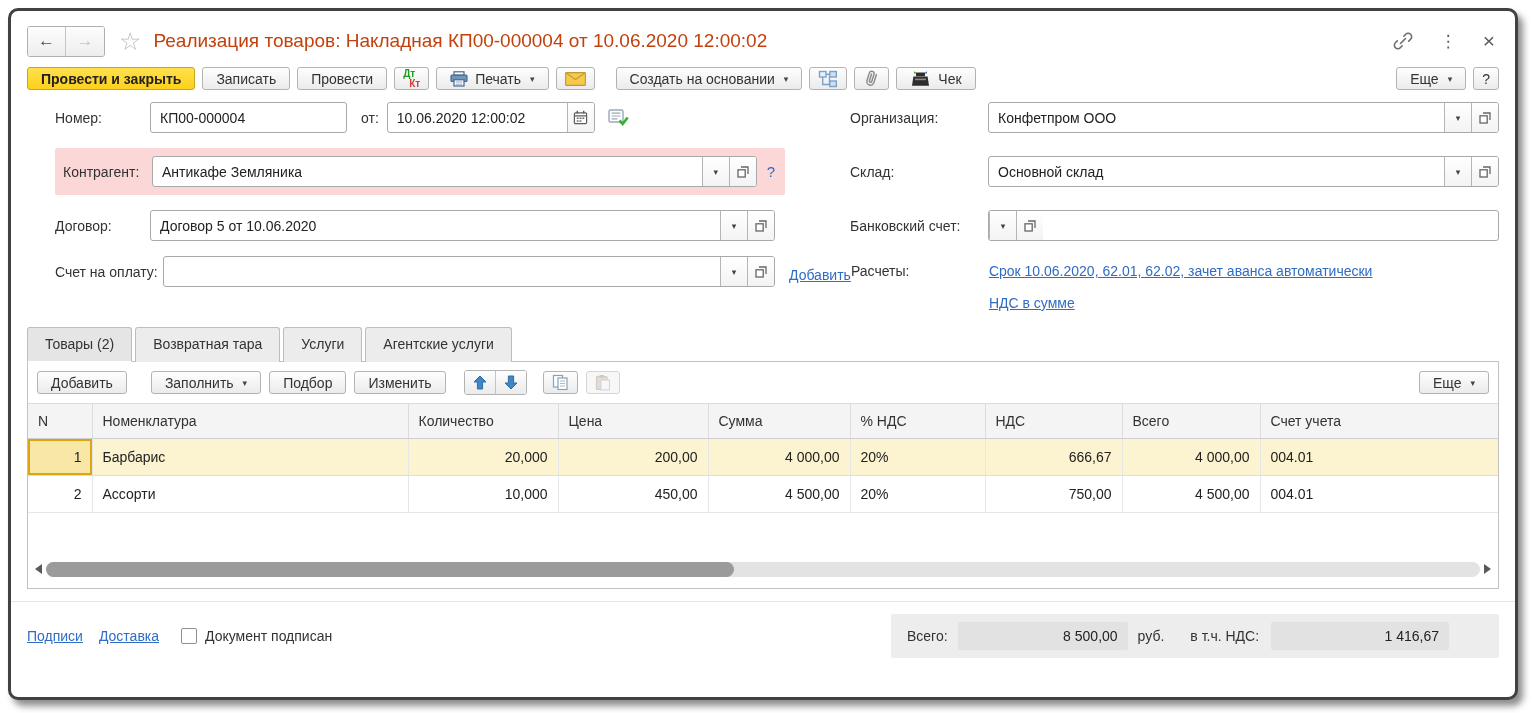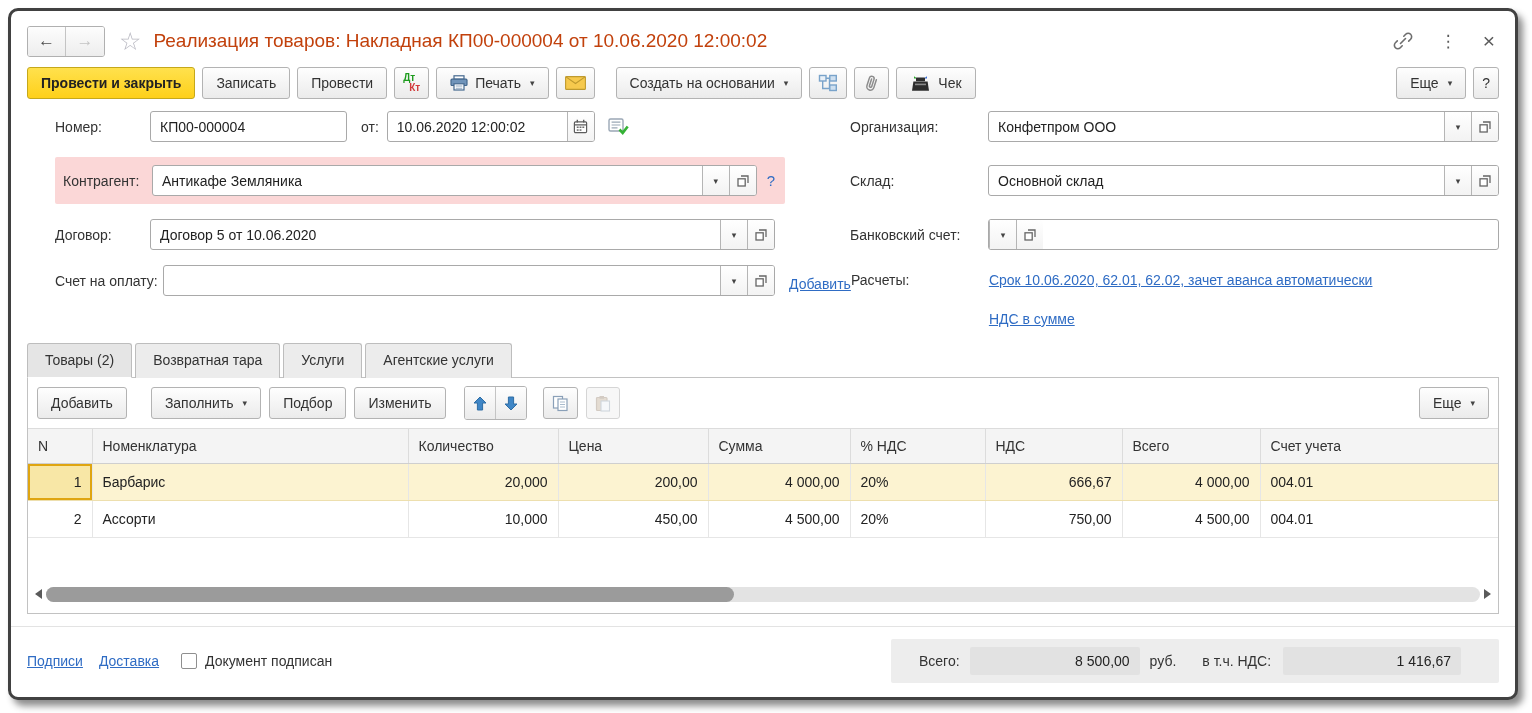--- a/index.html
+++ b/index.html
@@ -18,21 +18,21 @@
   .navbtn.fwd { color:#c3c3c3; }
   .star { font-size:25px; color:#b9b9c2; margin:0 12px 0 14px; cursor:pointer; }
   .title { font-size:19px; color:#c2410c; white-space:nowrap; }
   .title-right { margin-left:auto; display:flex; align-items:center; gap:26px; }
   .tbtn { cursor:pointer; display:flex; align-items:center; color:#5a5a5a; }
   .dots { font-size:17px; color:#5a5a5a; letter-spacing:0; }
   .closex { font-size:21px; color:#5a5a5a; }
   
   .toolbar { display:flex; align-items:center; padding:2px 16px 10px 16px; gap:7px; }
   .btn {
-    height:32px; padding:0 13px; display:inline-flex; align-items:center; gap:7px;
+    height:23px; padding:0 13px; display:inline-flex; align-items:center; gap:7px;
     background:linear-gradient(#fefefe,#ebebeb); border:1px solid #b3b3b3; border-radius:3px;
     font-size:14px; color:#333; cursor:pointer; white-space:nowrap;
   }
   .btn.icon-only { padding:0 8px; }
   .btn.primary { background:linear-gradient(#ffe14d,#fed01a); border-color:#c5a81b; font-weight:bold; color:#222; }
   .caret { font-size:9px; color:#444; margin-left:2px; }
   .dtkt { font-size:10px; font-weight:bold; line-height:10px; text-align:left; }
   .dtkt .dt { color:#1d9b1d; display:block; }
   .dtkt .kt { color:#d23b3b; display:block; margin-left:6px; }
   .grp-gap { margin-left:14px; }
@@ -81,21 +81,21 @@
   .sarrow.left { border-width:5px 7px 5px 0; border-color:transparent #5a5a5a transparent transparent; margin-right:4px; }
   .sarrow.right { border-width:5px 0 5px 7px; border-color:transparent transparent transparent #5a5a5a; margin-left:4px; }
   .strack { flex:1; height:15px; background:#e3e3e3; border-radius:8px; position:relative; cursor:pointer; }
   .sthumb { position:absolute; left:0; top:0; height:15px; width:48%; background:#9b9b9b; border-radius:8px; cursor:grab; }
   
   .footsep { border-top:1px solid #e3e3e3; margin-top:12px; }
   .footer { display:flex; align-items:center; padding:12px 16px 0 16px; }
   .footer .blue-link { margin-right:16px; }
   .chk { width:16px; height:16px; border:1px solid #8f8f8f; border-radius:2px; background:#fff; margin:0 8px 0 6px; cursor:pointer; flex:0 0 16px; }
   .chklabel { font-size:14px; color:#333; }
-  .totals { margin-left:auto; background:#ededed; border-radius:2px; padding:8px 28px; display:flex; align-items:center; width:608px; }
+  .totals { margin-left:auto; background:#ededed; border-radius:2px; padding:8px 16px; display:flex; align-items:center; width:608px; }
   .totals .tl { font-size:14px; color:#333; }
   .tfield { background:#e2e2e2; border-radius:2px; padding:6px 10px; font-size:14px; color:#222; text-align:right; }
   .tfield.w1 { width:170px; margin-left:10px; }
   .tfield.w2 { width:178px; margin-left:12px; }
   .rub { margin-left:10px; font-size:14px; color:#333; }
   .vatl { margin-left:26px; }
   svg { display:block; }
 </style>
 </head>
 <body>
@@ -325,21 +325,21 @@
               <path d="M4 1h7v7" fill="none" stroke="#666" stroke-width="1.3"></path>
             </svg>
           </div>
         </div>
         <a class="blue-link" style="margin-left:14px; margin-top:7px;">Добавить</a>
       </div>
       <div class="fright" style="align-items:flex-start;">
         <span class="lbl w138" style="margin-top:7px;">Расчеты:</span>
         <div>
           <a class="blue-link" style="display:inline-block; margin-top:7px;">Срок 10.06.2020, 62.01, 62.02, зачет аванса автоматически</a><br>
-          <a class="blue-link" style="display:inline-block; margin-top:22px;">НДС в сумме</a>
+          <a class="blue-link" style="display:inline-block; margin-top:15px;">НДС в сумме</a>
         </div>
       </div>
     </div>
   </div>
 
   <div class="tabs">
     <div class="tab active">Товары (2)</div>
     <div class="tab">Возвратная тара</div>
     <div class="tab">Услуги</div>
     <div class="tab">Агентские услуги</div>

